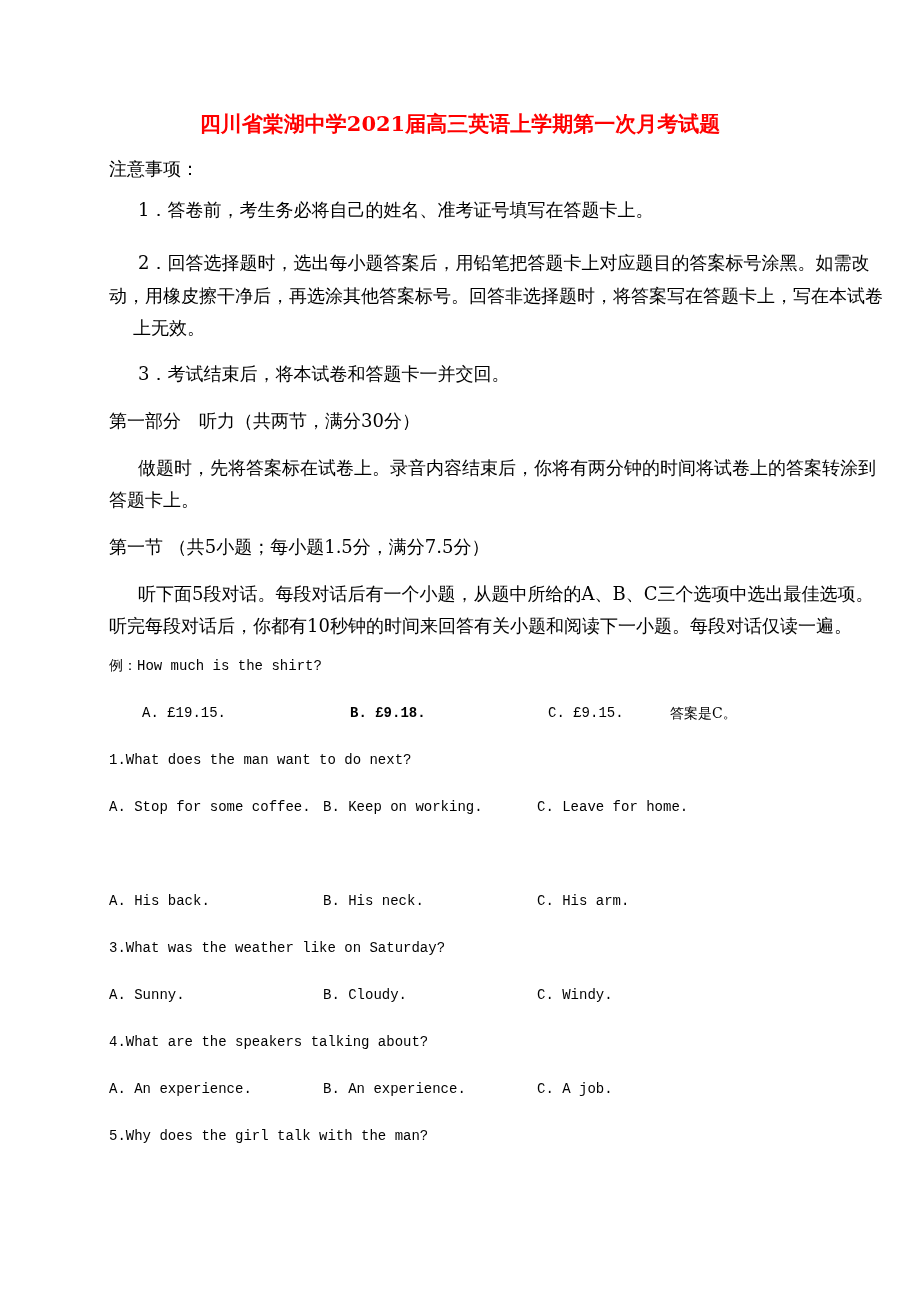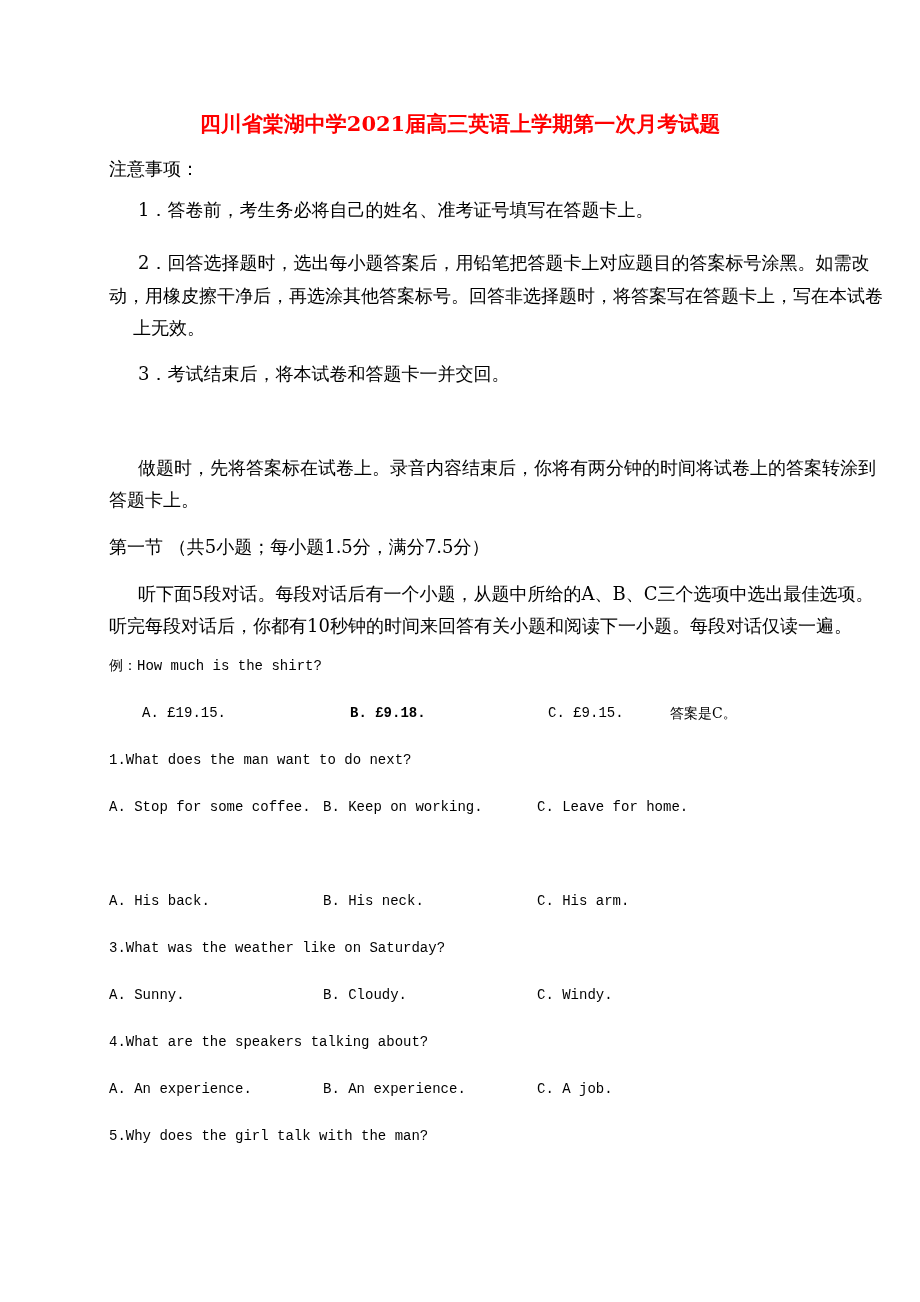--- a/index.html
+++ b/index.html
@@ -60,20 +60,21 @@
   <div class="title">四川省棠湖中学2021届高三英语上学期第一次月考试题</div>
 
   <div class="line" style="top:159px;">注意事项：</div>
 
   <div class="line indent" style="top:192px;margin-top:8px;">1．答卷前，考生务必将自己的姓名、准考证号填写在答题卡上。</div>
   <div class="line indent" style="top:253px;">2．回答选择题时，选出每小题答案后，用铅笔把答题卡上对应题目的答案标号涂黑。如需改</div>
   <div class="line" style="top:286px;">动，用橡皮擦干净后，再选涂其他答案标号。回答非选择题时，将答案写在答题卡上，写在本试卷</div>
   <div class="line" style="top:318px;margin-left:24px;">上无效。</div>
   <div class="line indent" style="top:364px;">3．考试结束后，将本试卷和答题卡一并交回。</div>
 
+  <div class="line" style="top:411px;">第一部分　听力（共两节，满分30分）</div>
 
   <div class="line indent" style="top:458px;">做题时，先将答案标在试卷上。录音内容结束后，你将有两分钟的时间将试卷上的答案转涂到</div>
   <div class="line" style="top:490px;">答题卡上。</div>
 
   <div class="line" style="top:537px;">第一节 （共5小题；每小题1.5分，满分7.5分）</div>
 
   <div class="line indent" style="top:584px;">听下面5段对话。每段对话后有一个小题，从题中所给的A、B、C三个选项中选出最佳选项。</div>
   <div class="line" style="top:616px;">听完每段对话后，你都有10秒钟的时间来回答有关小题和阅读下一小题。每段对话仅读一遍。</div>
 
   <div class="line mono" style="top:656px;">例：How much is the shirt?</div>

